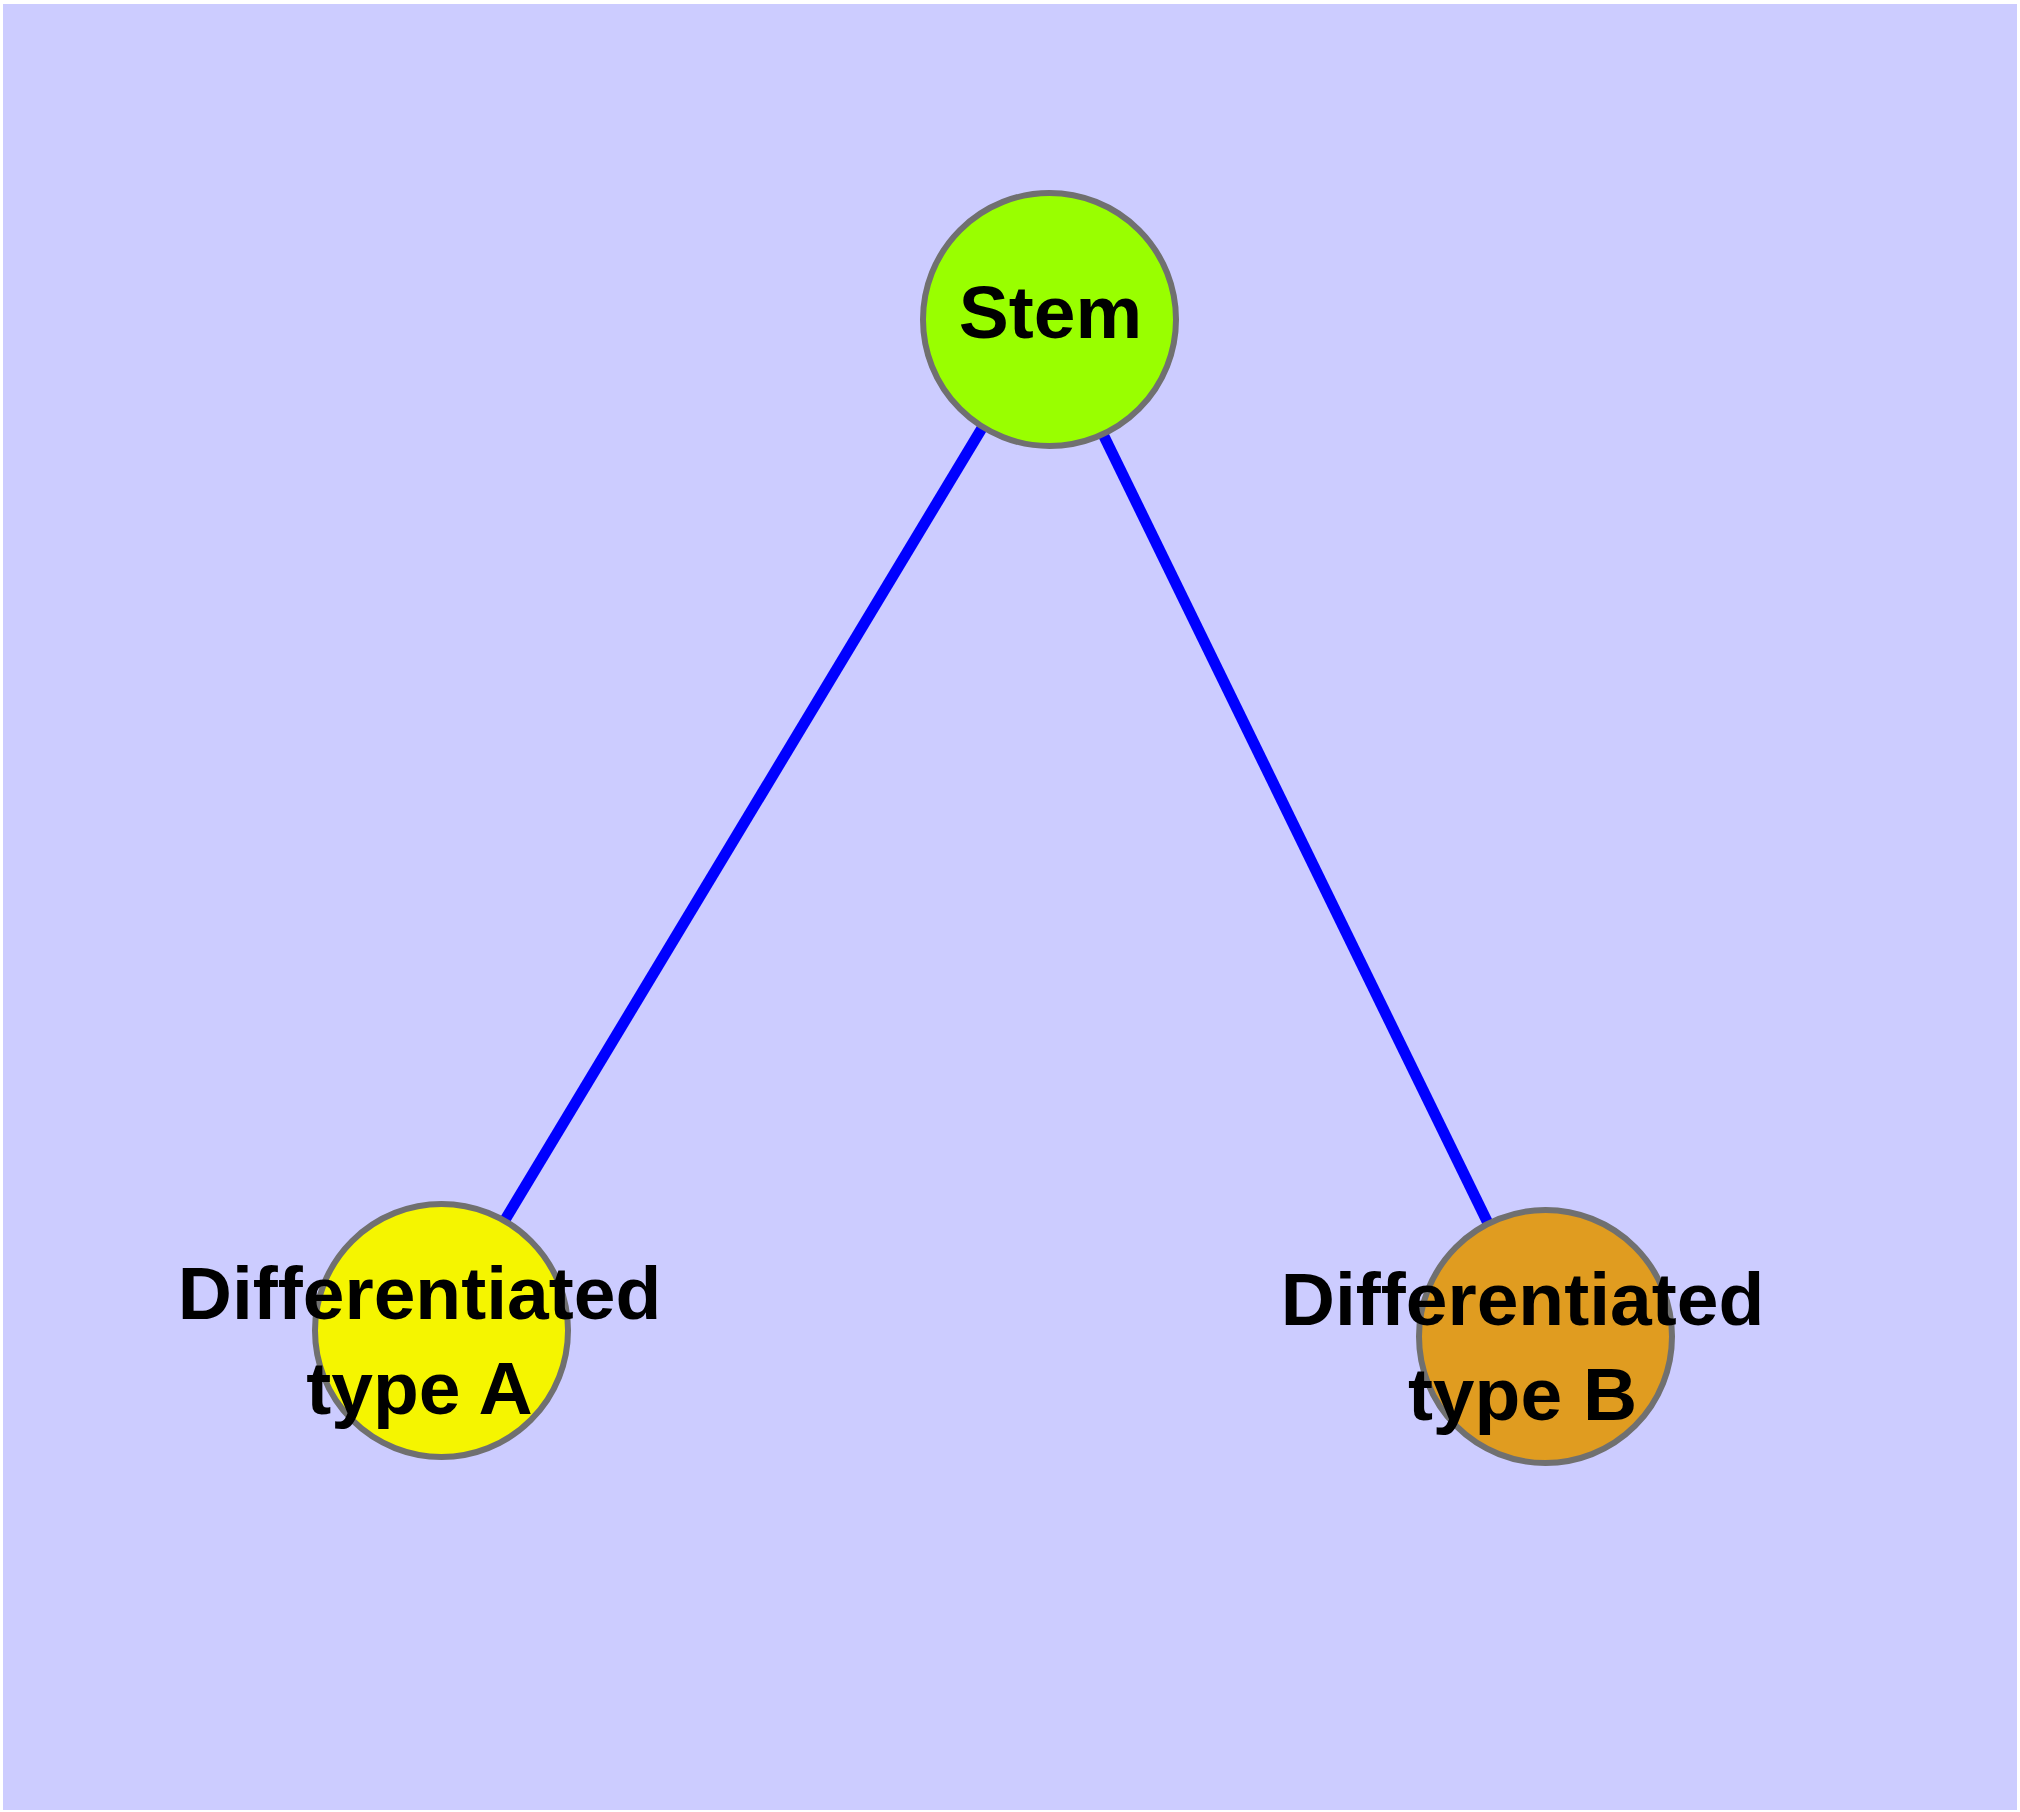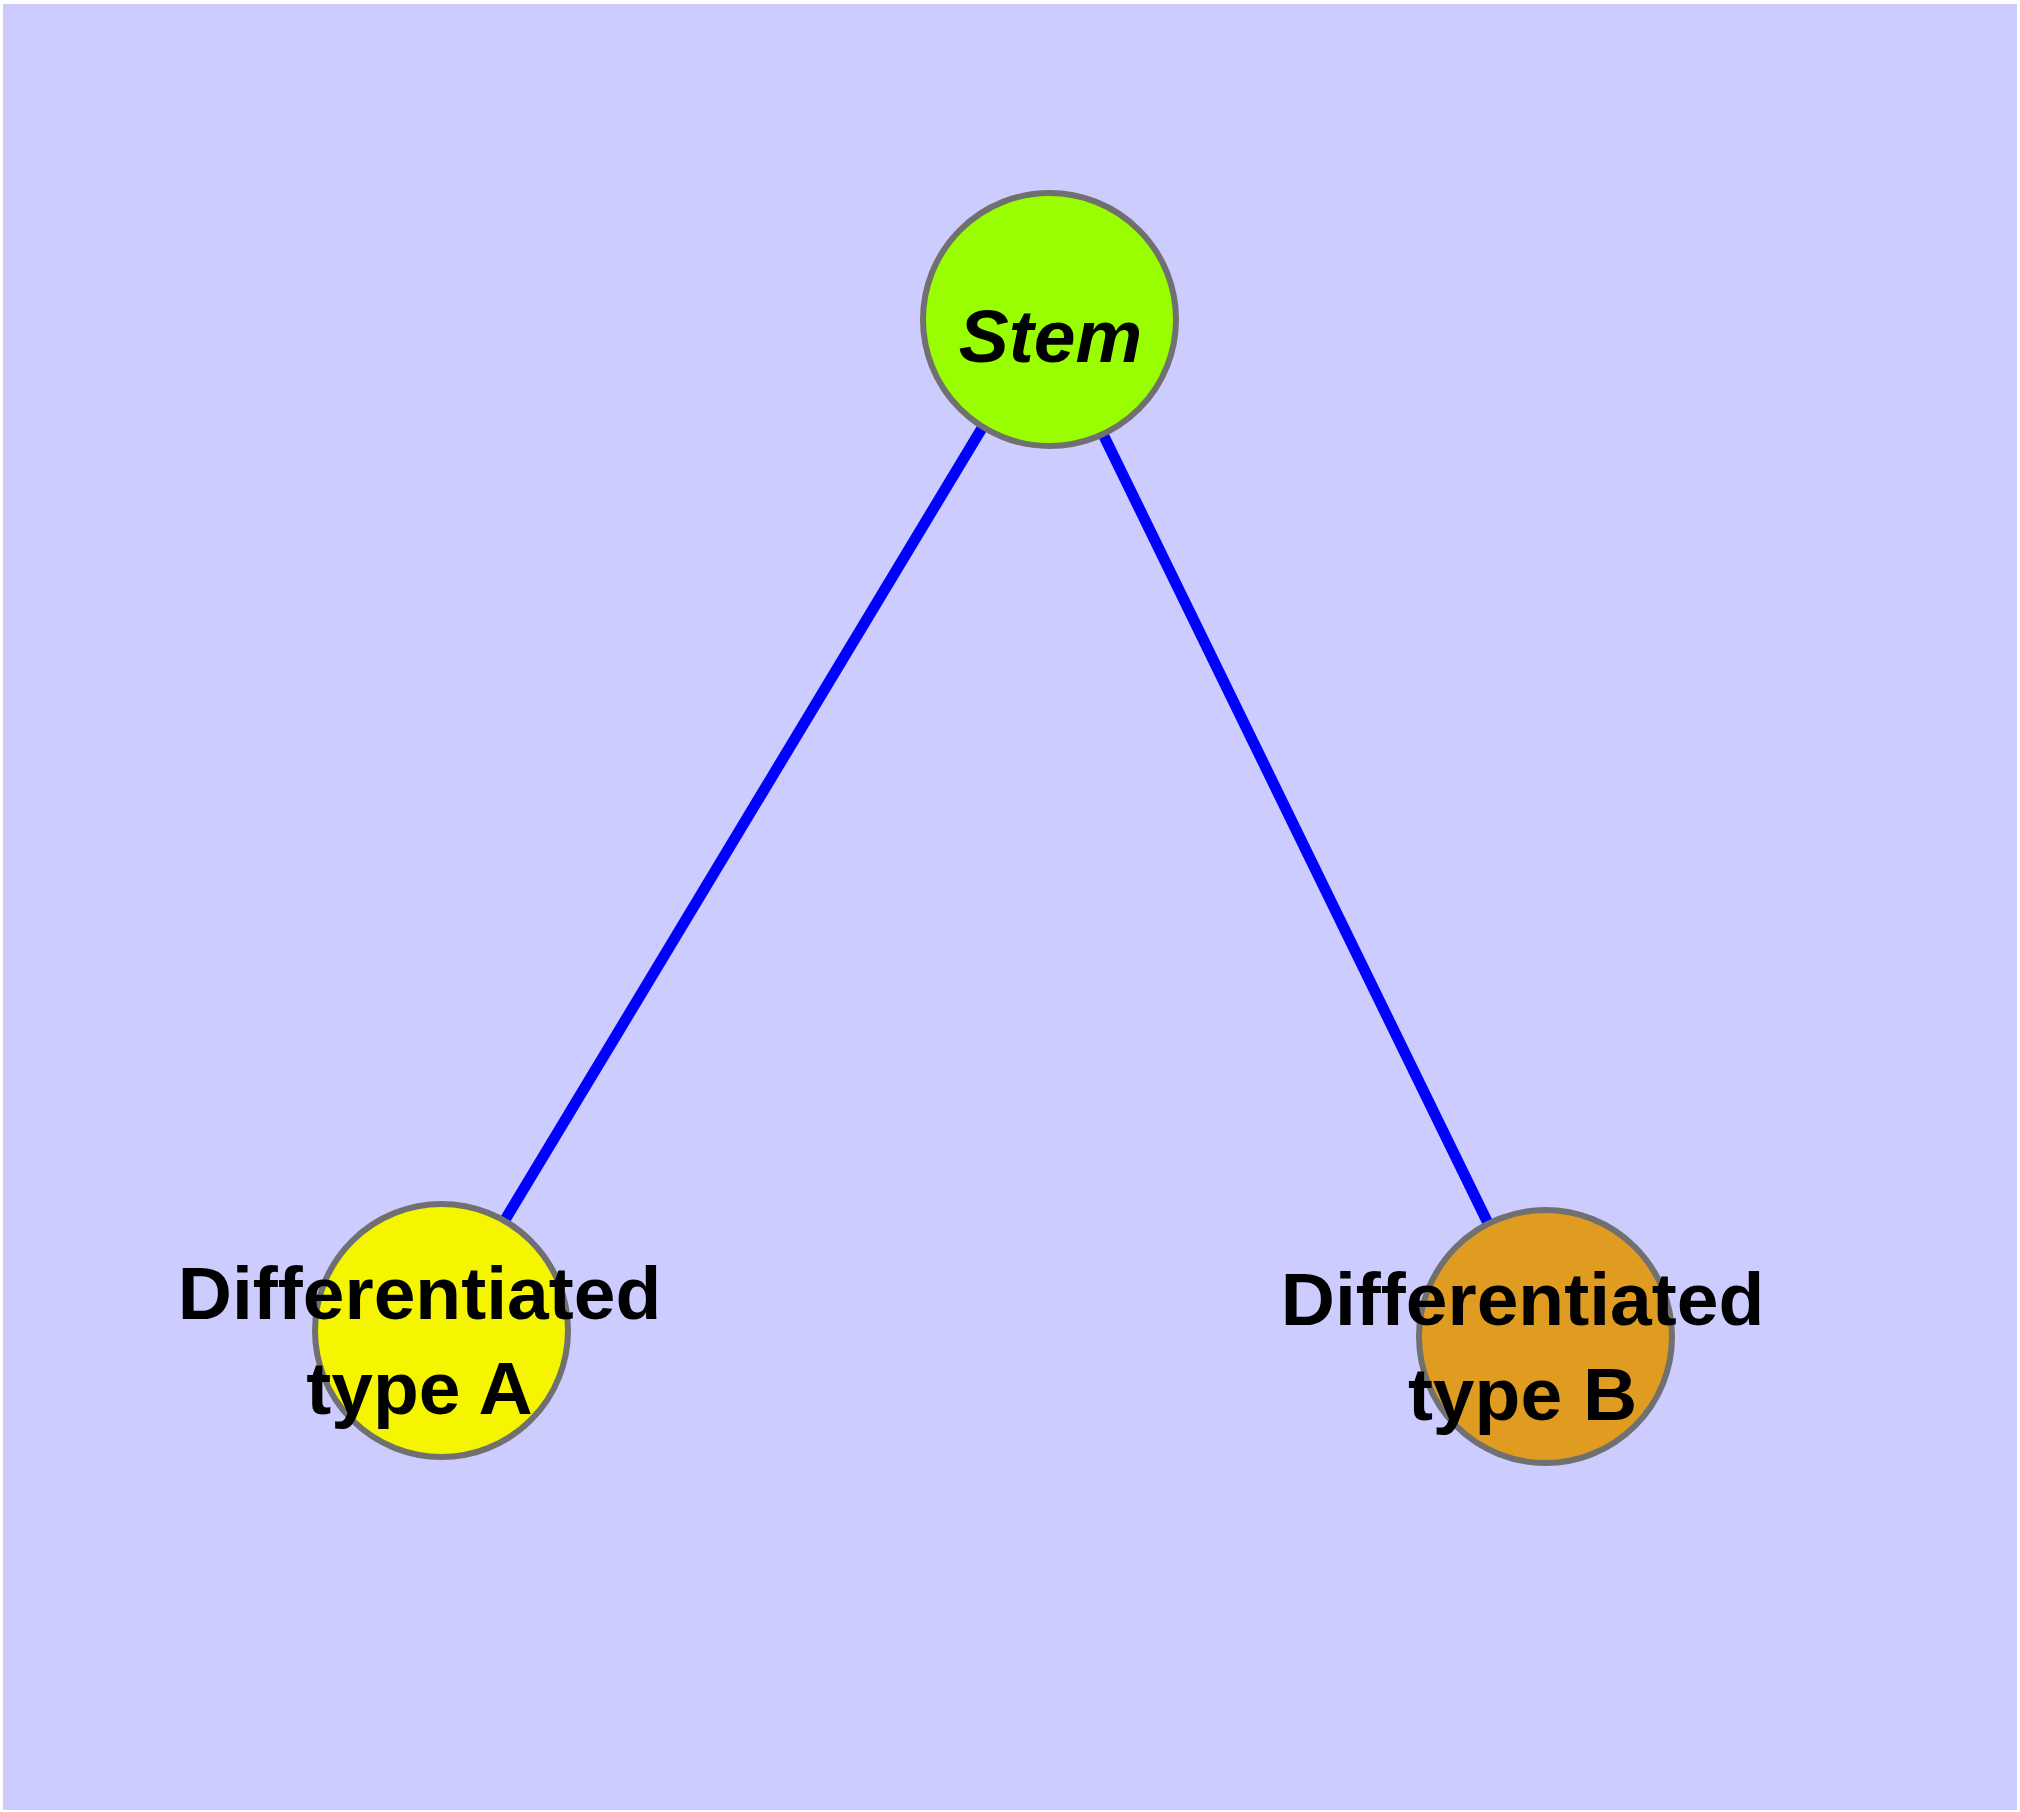--- a/index.html
+++ b/index.html
@@ -47,21 +47,21 @@
     transform: translate(-50%, -50%);
     font-size: 75px;
     font-weight: bold;
     line-height: 95px;
     color: #000000;
     text-align: center;
     white-space: pre-line;
     width: 763px;
     pointer-events: none;
   }
-  .label-stem   { left: 1048px; top: 332px; font-style: italic;  }
+  .label-stem   { left: 1048px; top: 308px;  }
   .label-type-a { left: 417px;  top: 1337px; }
   .label-type-b { left: 1520px; top: 1343px; }
 </style>
 </head>
 <body>
 
 <div class="canvas" style="background-color: rgb(204, 204, 255);">
 
   <svg class="edges-layer" viewBox="0 0 2384 2138" aria-hidden="true">
     <line class="edge" x1="1236" y1="374" x2="518" y2="1566" style="stroke: rgb(0, 0, 255);"></line>

